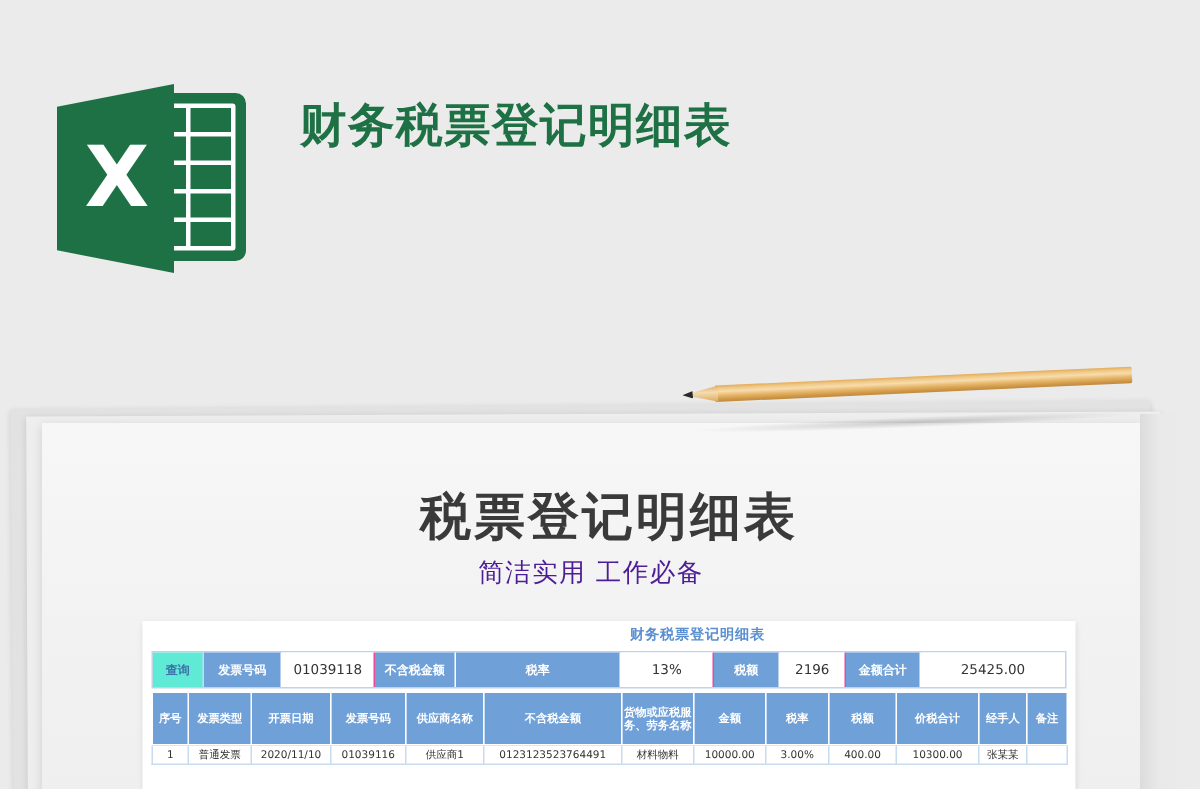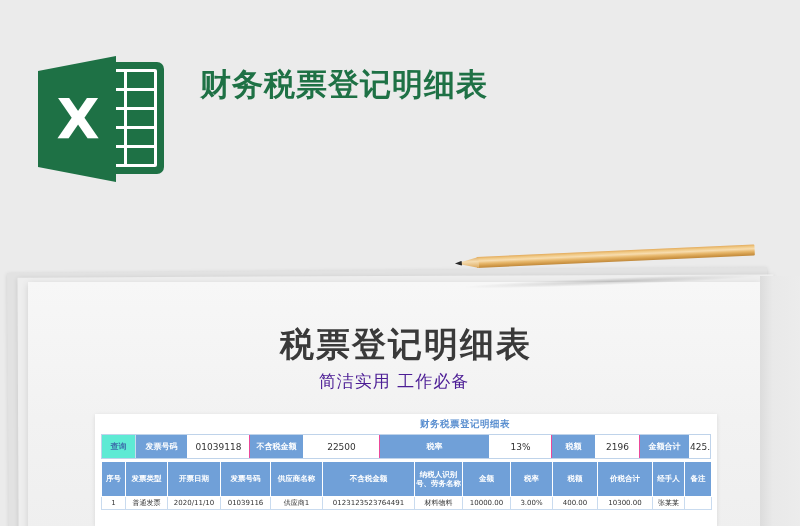--- a/index.html
+++ b/index.html
@@ -371,21 +371,20 @@
 
   <div class="sheet-card-title">财务税票登记明细表</div>
 
   <div class="query-row">
     <div class="qcell q-btn" style="width:34px">查询</div>
 
     <div class="qcell q-label" style="width:52px;position:relative">发票号码</div>
     <div class="qcell q-value" style="width:62px">01039118</div>
 
     <div class="qcell q-label" style="width:54px">不含税金额</div>
-    <div class="qcell q-value" style="width:76px">22500</div>
 
     <div class="qcell q-label" style="width:110px">税率</div>
     <div class="qcell q-value" style="width:62px">13%</div>
 
     <div class="qcell q-label" style="width:44px">税额</div>
     <div class="qcell q-value" style="width:44px">2196</div>
 
     <div class="qcell q-label" style="width:50px">金额合计</div>
     <div class="qcell q-value" style="flex:1">25425.00</div>
   </div>
@@ -407,21 +406,21 @@
       <col style="width:27px">
     </colgroup>
     <thead>
       <tr>
         <th>序号</th>
         <th>发票类型</th>
         <th>开票日期</th>
         <th>发票号码</th>
         <th>供应商名称</th>
         <th>不含税金额</th>
-        <th>纳税人识别号、劳务名称</th>
+        <th>货物或应税服务、劳务名称</th>
         <th>金额</th>
         <th>税率</th>
         <th>税额</th>
         <th>价税合计</th>
         <th>经手人</th>
         <th>备注</th>
       </tr>
     </thead>
     <tbody>
       <tr>

